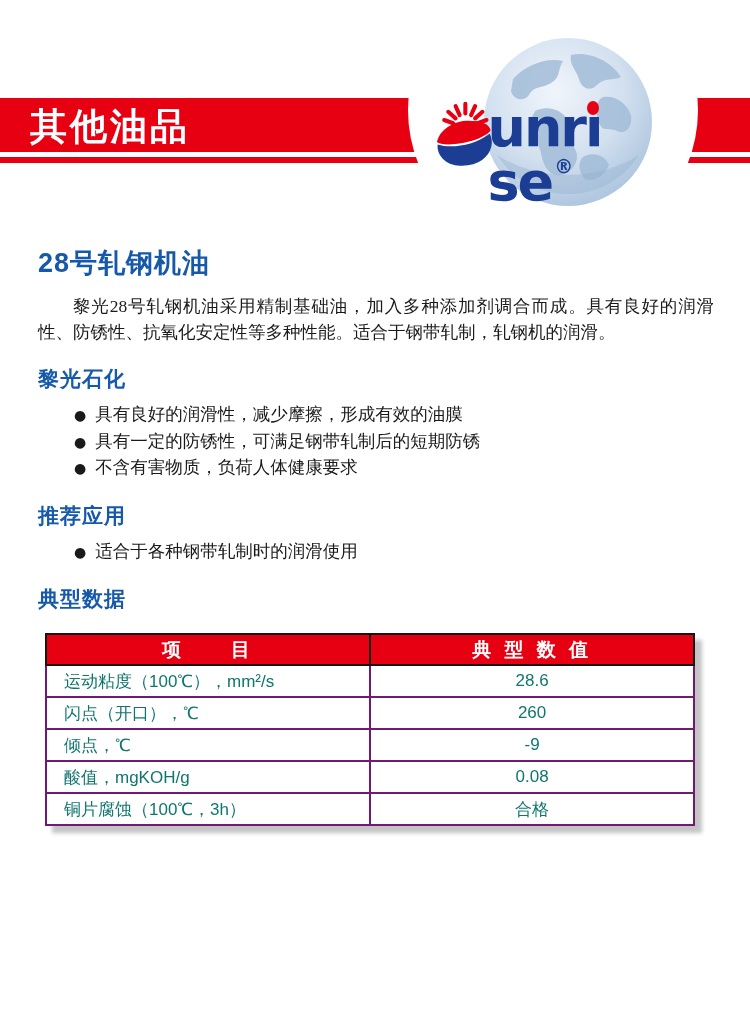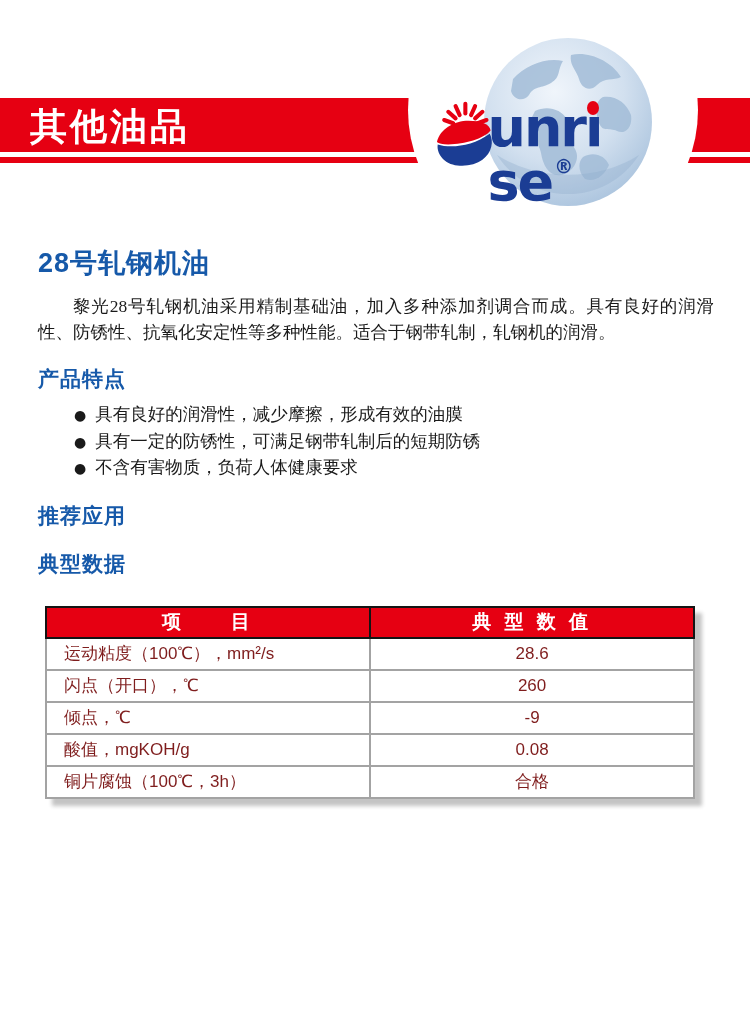--- a/index.html
+++ b/index.html
@@ -73,34 +73,34 @@
   .bullet-list li {
     font-family:"Liberation Serif", serif;
     font-size:17.5px; line-height:25.5px; color:#1a1a1a;
     white-space:nowrap;
   }
   .bullet { font-size:14px; margin-right:9px; color:#1a1a1a; font-family:"DejaVu Sans", sans-serif; }
 
   
   .spec-table {
     border-collapse:collapse;
-    margin:28px 0 0 7px;
+    margin:20px 0 0 7px;
     width:650px;
     box-shadow:7px 7px 4px #c4c4c4;
     background:#ffffff;
   }
   .spec-table th {
     background:var(--red); color:#ffffff;
     font-size:19px; font-weight:bold; letter-spacing:4px;
     height:31px; border:2px solid #141414;
     font-family:"Liberation Sans", sans-serif;
   }
   .spec-table td {
-    height:32px; border:2px solid #a3a3a3;
-    font-size:17px; color:#7f1d1d;
+    height:32px; border:2px solid #701a75;
+    font-size:17px; color:#0f766e;
     font-family:"Liberation Sans", sans-serif;
   }
   .spec-table td.cell-item  { width:325px; text-align:left; padding-left:17px; }
   .spec-table td.cell-value { width:325px; text-align:center; }
 
   :root { --red:#e60012; --headblue:#1659a9; --brandblue:#1b3d94; }
 </style>
 </head>
 <body>
 
@@ -148,28 +148,31 @@
   </div>
 
 </header>
 
 <main class="content">
 
   <h1 class="product-title">28号轧钢机油</h1>
 
   <p class="description">黎光28号轧钢机油采用精制基础油，加入多种添加剂调合而成。具有良好的润滑性、防锈性、抗氧化安定性等多种性能。适合于钢带轧制，轧钢机的润滑。</p>
 
-  <h2 class="section-heading">产品特点</h2>
+  <h2 class="section-heading">黎光石化</h2>
   <ul class="bullet-list">
     <li><span class="bullet">●</span><span>具有良好的润滑性，减少摩擦，形成有效的油膜</span></li>
     <li><span class="bullet">●</span><span>具有一定的防锈性，可满足钢带轧制后的短期防锈</span></li>
     <li><span class="bullet">●</span><span>不含有害物质，负荷人体健康要求</span></li>
   </ul>
 
   <h2 class="section-heading">推荐应用</h2>
+  <ul class="bullet-list">
+    <li><span class="bullet">●</span><span>适合于各种钢带轧制时的润滑使用</span></li>
+  </ul>
 
   <h2 class="section-heading">典型数据</h2>
 
   <table class="spec-table">
     <thead>
       <tr>
         <th>项　　目</th>
         <th>典 型 数 值</th>
       </tr>
     </thead>

